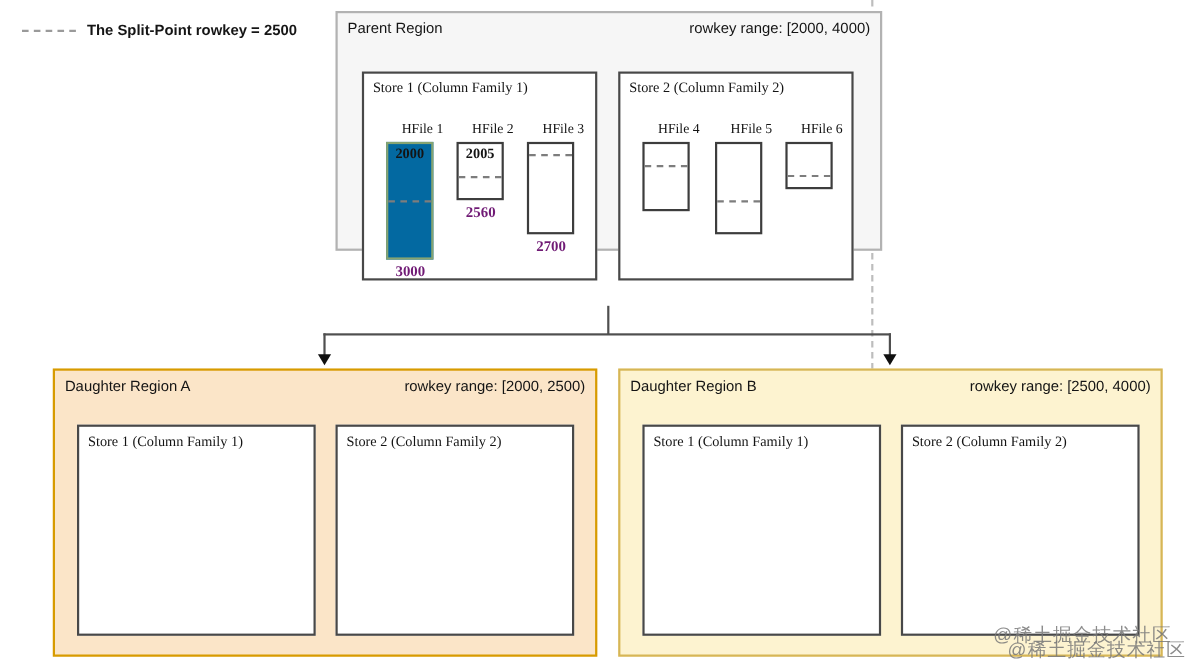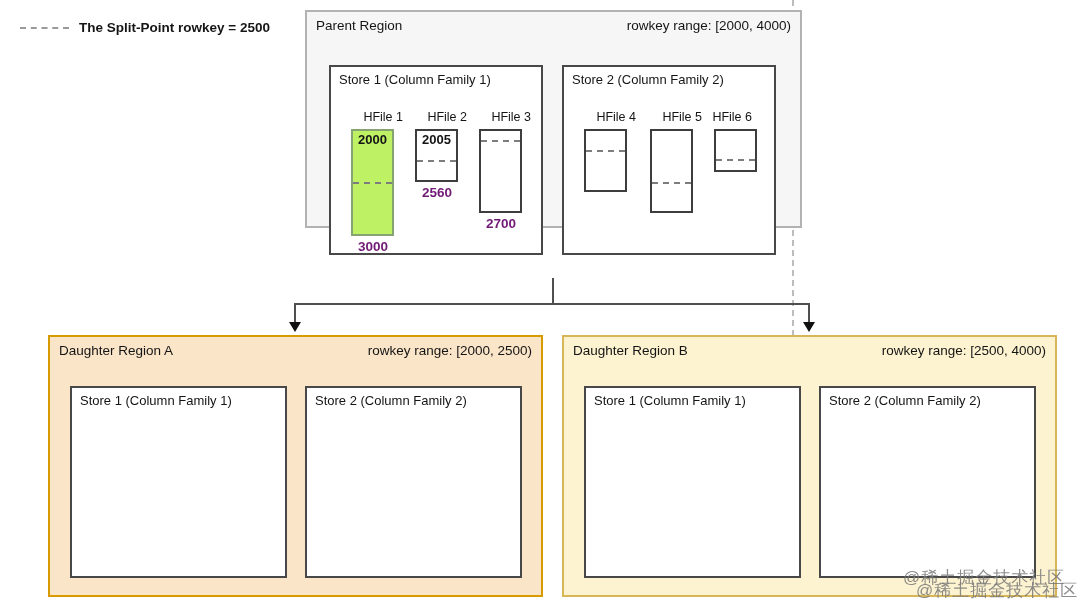--- a/index.html
+++ b/index.html
@@ -23,35 +23,35 @@
 
   .parent-region { left: 305px; top: 10px; width: 497px; height: 218px;
                    background: #f6f6f6; border: 2px solid #b2b2b2; }
 
   .daughter-a { left: 48px; top: 335px; width: 495px; height: 262px;
                 background: #fbe5c8; border: 2px solid #d79b00; }
   .daughter-b { left: 562px; top: 335px; width: 495px; height: 262px;
                 background: #fdf3d0; border: 2px solid #d6b656; }
 
   
-  .store { position: absolute; background: #ffffff; border: 2px solid #484848; }
+  .store { position: absolute; background: #ffffff; border: 2px solid #484848; font-family: Liberation Serif, serif; }
   .store-title { padding: 5px 0 0 8px; font-size: 13px; color: #141414; white-space: nowrap; }
 
   .parent-store-1 { left: 22px; top: 53px; width: 214px; height: 190px; }
   .parent-store-2 { left: 255px; top: 53px; width: 214px; height: 190px; }
 
   .d-store-1 { left: 20px; top: 49px; width: 217px; height: 192px; }
   .d-store-2 { left: 255px; top: 49px; width: 217px; height: 192px; }
 
   
   .hfile-label { position: absolute; width: 60px; text-align: right; font-size: 12.5px;
                  color: #141414; top: 43px; white-space: nowrap; }
   .hfile-box { position: absolute; top: 62px; width: 43px; background: #ffffff;
                border: 2px solid #3d3d3d; }
-  .hfile-box.green { background: #bef264; border-color: #86a472; }
+  .hfile-box.green { background: #0369a1; border-color: #86a472; }
   .hfile-top-num { position: absolute; top: 1px; left: 0; right: 0; text-align: center;
                    font-size: 13px; font-weight: 600; color: #141414; }
   .hfile-dash { position: absolute; left: 0; right: 0; height: 0; border-top: 2px dashed #7d7d7d; }
   .hfile-bottom-num { position: absolute; width: 60px; text-align: center; font-size: 13.5px;
                       font-weight: 600; color: #701a75; }
 
   
   .conn { position: absolute; background: #4f4f4f; z-index: 0; }
   .conn-stem   { left: 552px; top: 278px; width: 2px; height: 26px; }
   .conn-horiz  { left: 294px; top: 303px; width: 516px; height: 2px; }
@@ -115,21 +115,21 @@
     <div class="hfile-label" style="left:12px">HFile 4</div>
     <div class="hfile-box" style="left:20px; height:63px">
       <div class="hfile-dash" style="top:19px"></div>
     </div>
 
     <div class="hfile-label" style="left:78px">HFile 5</div>
     <div class="hfile-box" style="left:86px; height:84px">
       <div class="hfile-dash" style="top:51px"></div>
     </div>
 
-    <div class="hfile-label" style="left:128px">HFile 6</div>
+    <div class="hfile-label" style="left:142px">HFile 6</div>
     <div class="hfile-box" style="left:150px; height:43px">
       <div class="hfile-dash" style="top:28px"></div>
     </div>
   </div>
 </div>
 
 <div class="conn conn-stem"></div>
 <div class="conn conn-horiz"></div>
 <div class="conn conn-drop-l"></div>
 <div class="conn conn-drop-r"></div>

